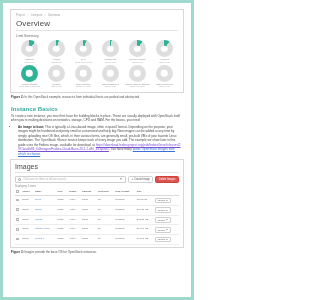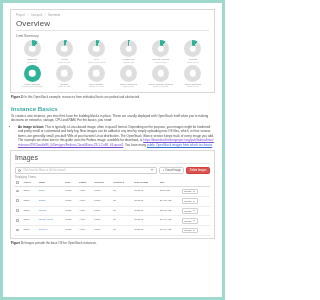--- a/index.html
+++ b/index.html
@@ -3,21 +3,21 @@
 <meta charset="utf-8">
 <style>
   * { box-sizing: border-box; margin: 0; padding: 0; }
   html, body {
     width: 229px; height: 300px;
     background: #ffffff;
     font-family: "Liberation Sans", sans-serif;
     overflow: hidden;
   }
   .page {
-    width: 225px; height: 300px;
+    width: 194px; height: 300px;
     border: 3px solid #9fd9cd;
     background: #ffffff;
     padding: 3px;
     position: relative;
   }
 
   
   .panel {
     border: 1px solid #d8d8d8;
     background: #ffffff;

